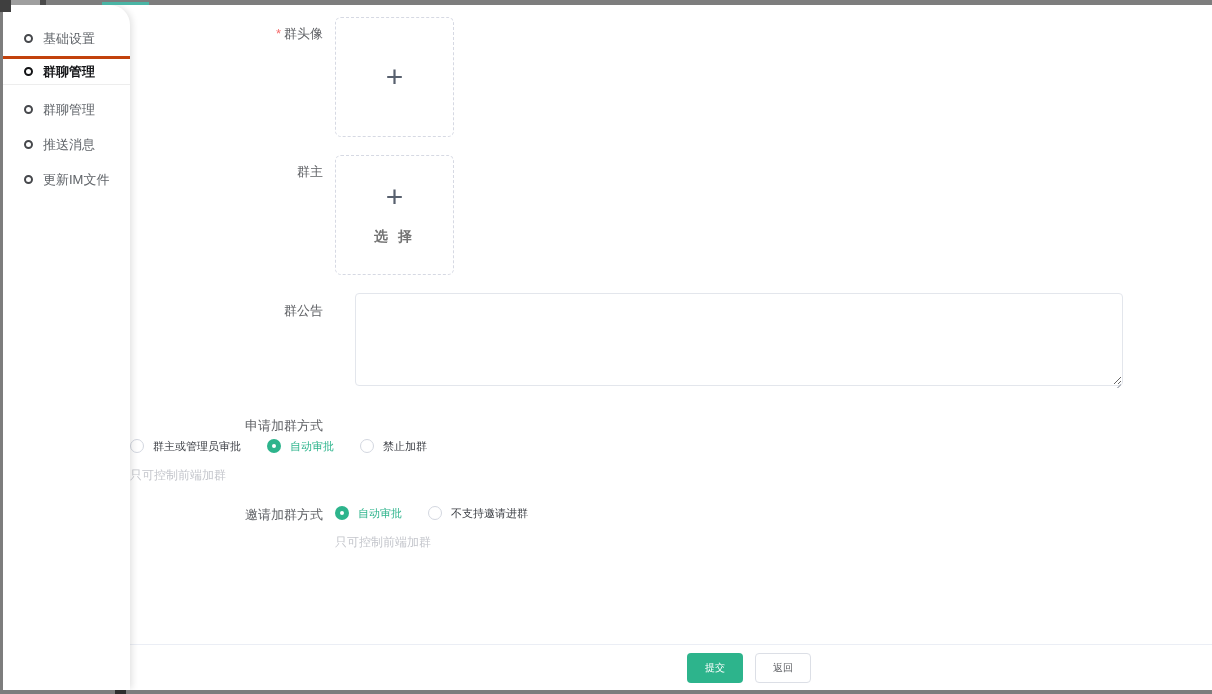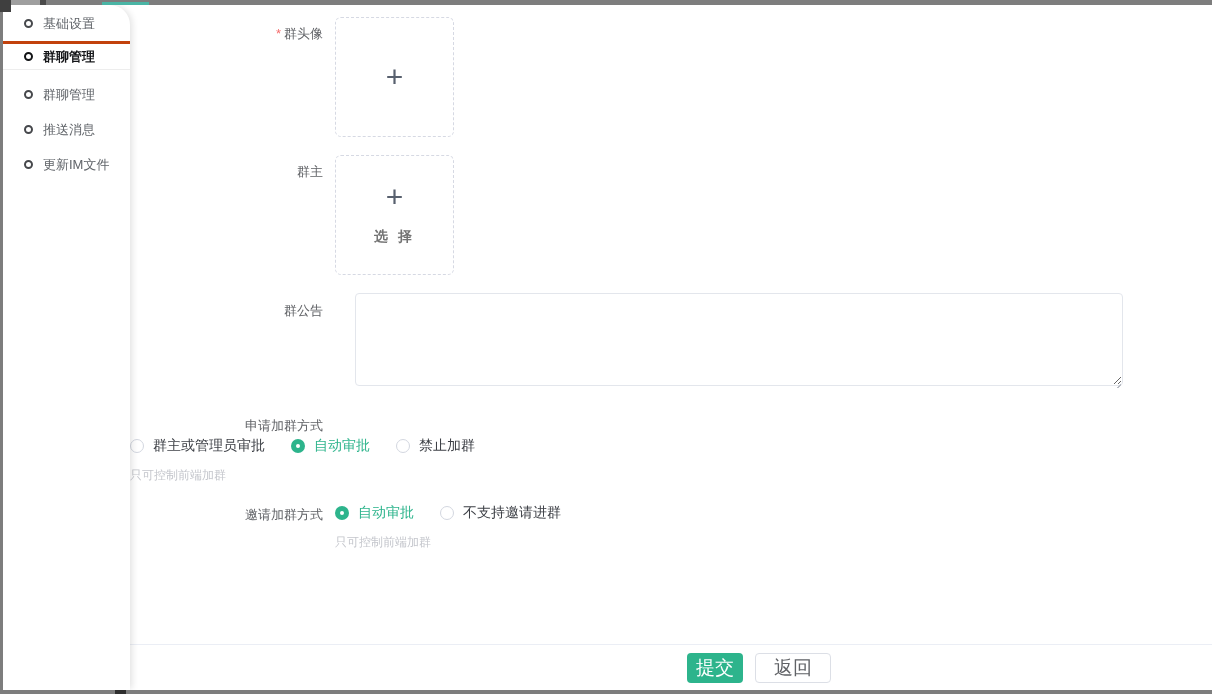--- a/index.html
+++ b/index.html
@@ -13,21 +13,21 @@
   .tb-light{ position:absolute; left:11px; top:0; width:29px; height:5px; background:#9f9f9f; z-index:11; }
   .tb-dark2{ position:absolute; left:40px; top:0; width:6px; height:5px; background:#4a4a4a; z-index:11; }
   .tb-teal{ position:absolute; left:102px; top:2px; width:47px; height:3px; z-index:12; }
   .left-border{ position:absolute; left:0; top:0; bottom:0; width:3px; background:#7d7d7d; z-index:9; }
   .bottom-bar{ position:absolute; left:0; right:0; bottom:0; height:4px; background:#7d7d7d; z-index:10; }
   .bb-dark{ position:absolute; left:115px; top:0; width:11px; height:4px; background:#2e2e2e; }
 
   
   .sidebar{ position:absolute; left:3px; top:5px; bottom:4px; width:127px; background:#fff;
             border-top-right-radius:20px; box-shadow:3px 0 7px -1px rgba(0,0,0,.12); z-index:5; }
-  .menu{ padding-top:1px; }
+  .menu{ padding-top:16px; }
   .menu-item{ height:35px; display:flex; align-items:center; padding-left:21px;
               font-size:13px; color:#5f6368; cursor:pointer; }
   .menu-item .dot{ width:9px; height:9px; border:2px solid #46484c; border-radius:50%;
                    margin-right:10px; flex:none; }
   .menu-item.active{ height:29px; border-top:3px solid #c2410c; border-bottom:1px solid #ededed;
                      color:#141518; font-weight:bold; margin-bottom:7px; }
   .menu-item.active .dot{ border-color:#121316; }
 
   
   .main{ position:absolute; left:130px; top:5px; right:0; bottom:4px; background:#fff; z-index:1; }
@@ -54,33 +54,33 @@
   .ta-wrap{ position:relative; width:768px; }
   .ta-wrap::after{ content:""; position:absolute; right:2px; bottom:2px; width:9px; height:9px;
       background:repeating-linear-gradient(-45deg, transparent 0 2px, #b8bcc4 2px 3px, transparent 3px 5px);
       clip-path:polygon(100% 0, 100% 100%, 0 100%); pointer-events:none; }
   textarea{ width:768px; border:1px solid #e3e6ec; border-radius:4px; resize:vertical;
             font-family:inherit; font-size:13px; color:#303133; padding:6px 8px; outline:none; }
   .ta-intro{ height:91px; } .ta-announce{ height:93px; }
 
   .radio-row{ display:flex; align-items:center; height:22px; }
   .radio-opt{ display:flex; align-items:center; margin-right:26px; cursor:pointer;
-              font-size:14px; color:#3c3f45; }
+              font-size:11px; color:#3c3f45; }
   .radio-circle{ width:14px; height:14px; border-radius:50%; border:1px solid #d3d7e0;
                  background:#fff; margin-right:9px; flex:none; position:relative; }
   .radio-opt.selected .radio-circle{ border:none; }
   .radio-opt.selected .radio-circle::after{ content:""; position:absolute; left:50%; top:50%;
       width:4px; height:4px; border-radius:50%; background:#fff; transform:translate(-50%,-50%); }
   .hint{ margin-top:10px; font-size:12px; color:#c4c6cc; line-height:16px; }
 
   .footer{ position:absolute; left:0; right:0; bottom:0; height:46px; background:#fff;
            border-top:1px solid #ebeef5; display:flex; align-items:center; padding-left:557px; }
-  .btn{ height:30px; border-radius:4px; font-size:19px; font-family:inherit; cursor:pointer; }
+  .btn{ height:30px; border-radius:4px; font-size:10px; font-family:inherit; cursor:pointer; }
   .btn-submit{ width:56px; border:none; color:#fff; margin-right:12px; }
-  .btn-back{ width:76px; background:#fff; border:1px solid #dcdfe6; color:#606266; }
+  .btn-back{ width:56px; background:#fff; border:1px solid #dcdfe6; color:#606266; }
 </style>
 </head>
 <body>
 
 <div class="screen">
 
   <div class="top-bar"></div>
   <div class="tb-dark1"></div>
   <div class="tb-light"></div>
   <div class="tb-dark2"></div>

